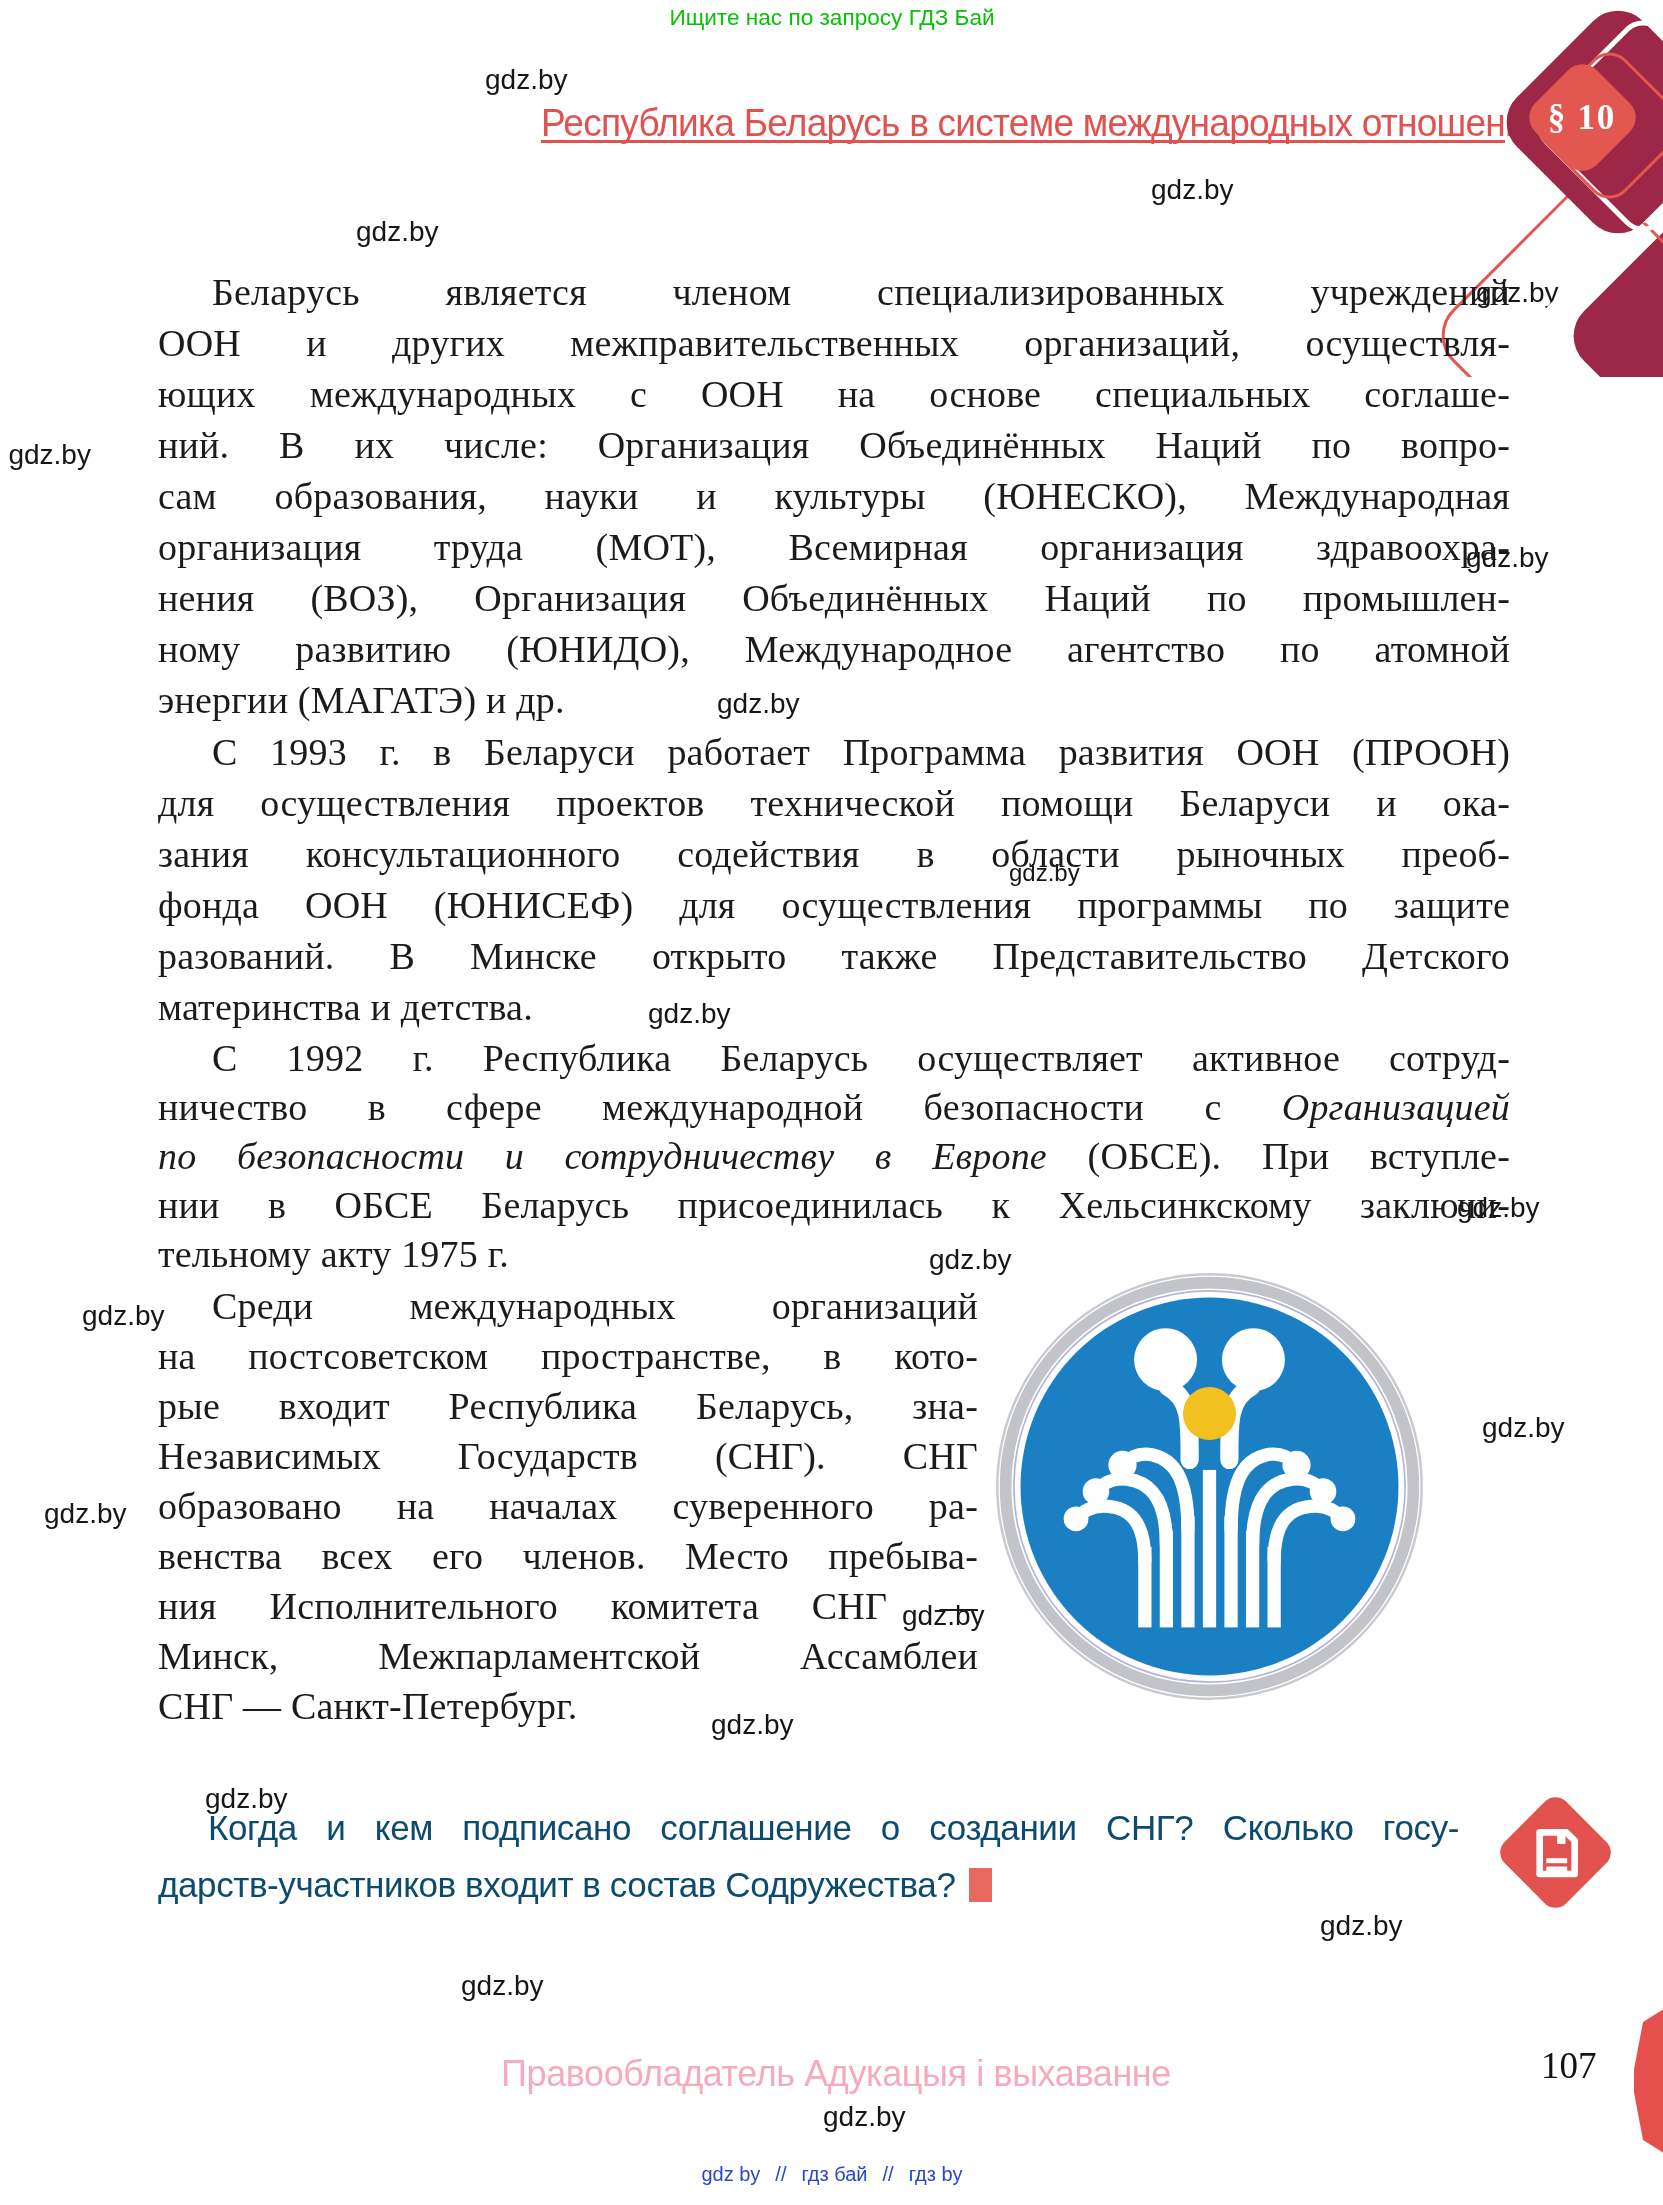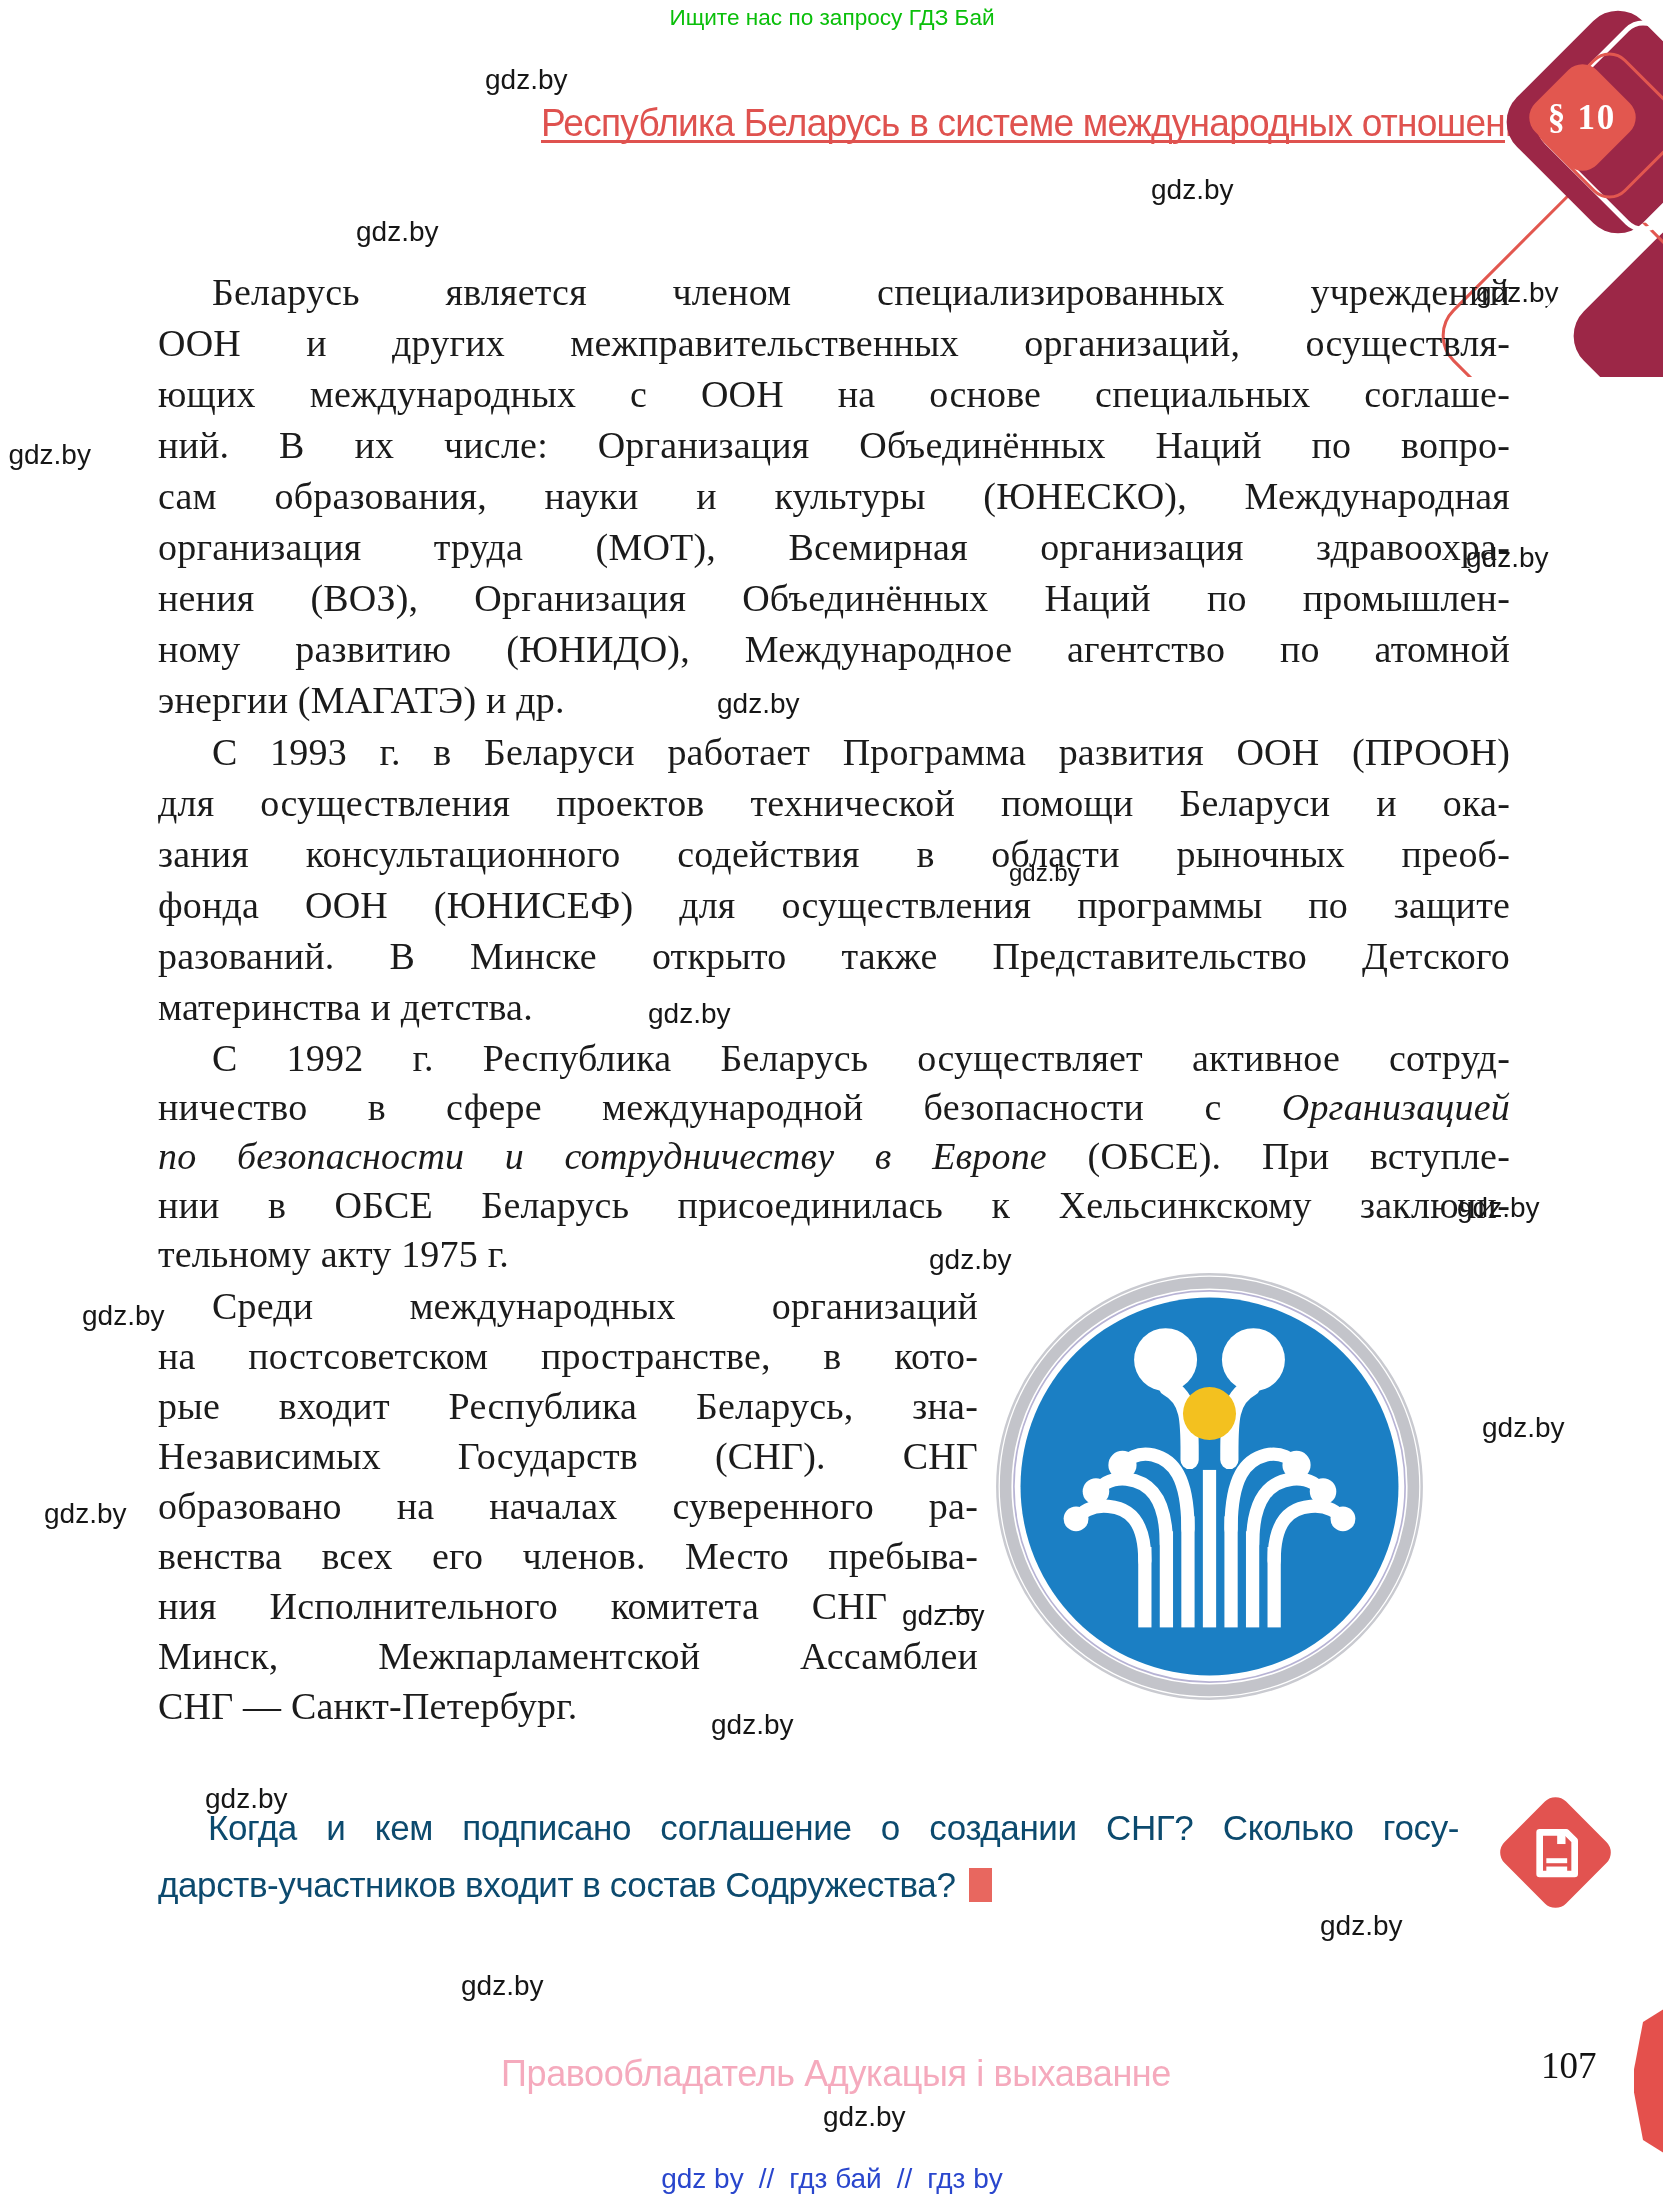--- a/index.html
+++ b/index.html
@@ -84,21 +84,21 @@
     letter-spacing:-0.4px;
   }
   .pagenum{position:absolute;left:1541px;top:2044px;font-size:37px;color:#121212;}
   .ribbon{
     position:absolute;right:0;top:2009px;width:30px;height:144px;background:#e4504c;
     clip-path:polygon(100% 0%,30% 9%,0% 42%,0% 58%,30% 91%,100% 100%);
   }
   
   .links{
     position:absolute;top:2163px;left:0;width:100%;text-align:center;
-    font-family:"Liberation Sans",sans-serif;font-size:28px;color:#2946cd;
+    font-family:"Liberation Sans",sans-serif;font-size:20px;color:#2946cd;
   }
   .links a{color:#2946cd;text-decoration:none;margin:0 10px;}
   .links .sep{color:#2946cd;margin:0 5px;}
 </style>
 </head>
 <body>
 
 <div id="page">
 
   <div class="promo">Ищите нас по запросу ГДЗ Бай</div>

